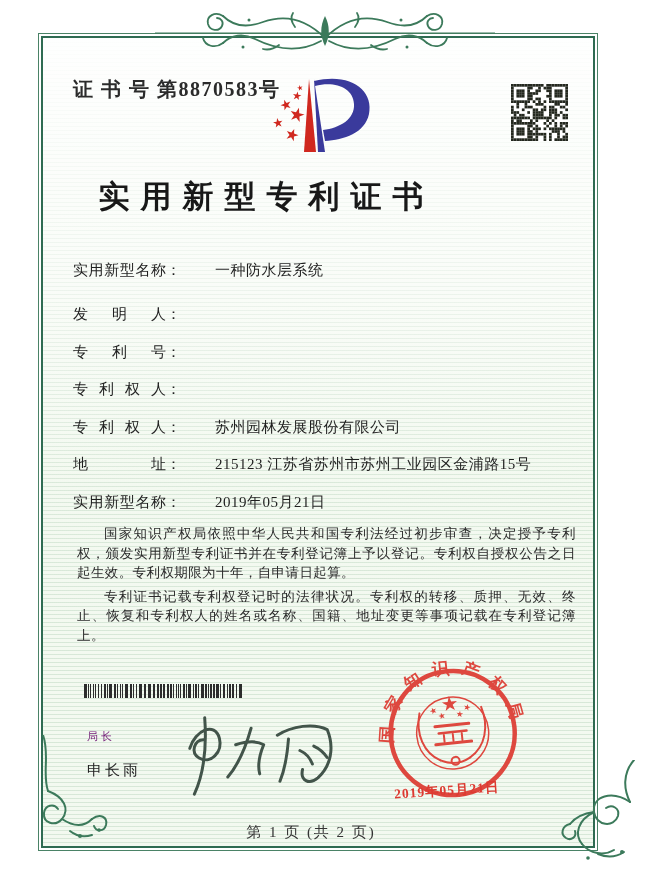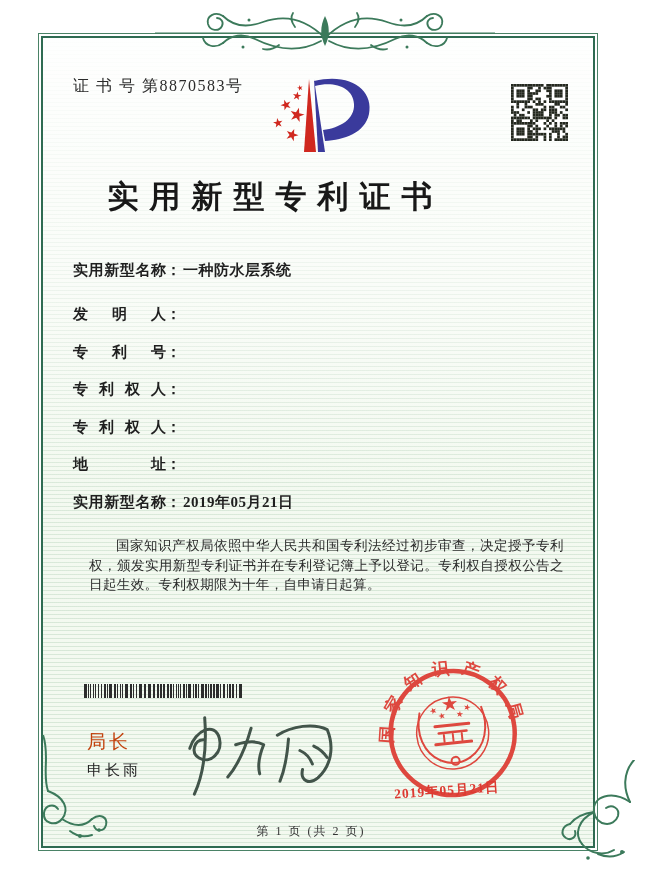--- a/index.html
+++ b/index.html
@@ -16,47 +16,47 @@
   }
   .frame-inner{
     position:absolute;left:2px;top:2px;right:2px;bottom:2px;
     border:2px solid #2f6b52;
     background:
       linear-gradient(180deg, rgba(255,255,255,0.95) 0%, rgba(255,255,255,0.55) 30%, rgba(244,250,241,0.1) 55%, rgba(236,245,232,0) 75%),
       repeating-linear-gradient(180deg, rgba(116,168,128,0.22) 0px, rgba(116,168,128,0.22) 1px, rgba(255,255,255,0) 1px, rgba(255,255,255,0) 4px),
       #f3f9f0;
   }
   
-  .cert-no{left:73px;top:76px;font-size:16px;letter-spacing:1.5px;color:#2b2b2b;}
+  .cert-no{left:73px;top:76px;font-size:20px;letter-spacing:1.5px;color:#2b2b2b;font-weight:bold;}
   .logo{left:262px;top:72px;width:122px;height:92px;}
   .qr{left:511px;top:84px;width:57px;height:57px;background:#fff;}
   .title{left:0;top:176px;width:522px;text-align:center;font-size:31px;
-    letter-spacing:11px;text-indent:11px;font-weight:600;color:#181818;padding-left:9px;}
+    letter-spacing:11px;text-indent:11px;font-weight:600;color:#181818;}
   
   .fields{left:73px;top:258px;width:500px;font-size:15px;color:#1f1f1f;}
-  .frow{display:flex;line-height:24px;margin-bottom:13.5px;white-space:nowrap;font-weight:bold;}
+  .frow{display:flex;line-height:24px;margin-bottom:13.5px;white-space:nowrap;}
   .frow.first{margin-bottom:20px;}
   .flabel{display:inline-block;width:93px;text-align:justify;text-align-last:justify;letter-spacing:0;}
   .fcolon{display:inline-block;width:17px;}
-  .fvalue{letter-spacing:0.5px;}
+  .fvalue{letter-spacing:0.5px;margin-left:32px;}
   .grant-left{display:flex;width:280px;}
   
   .bodytext{left:73px;top:520px;width:507px;font-size:13.5px;line-height:19.5px;
     color:#2a2a2a;letter-spacing:0.4px;text-align:justify;}
-  .bodytext p{margin:16px;text-indent:2em;}
+  .bodytext p{margin:4px;text-indent:2em;}
   
   .barcode{left:84px;top:684px;width:162px;height:14px;display:flex;align-items:stretch;}
   .barcode div{background:#2c2c2c;height:100%;}
-  .sig-title{left:87px;top:729px;font-size:19px;letter-spacing:3px;color:#c2410c;}
+  .sig-title{left:87px;top:729px;font-size:11px;letter-spacing:3px;color:#701a75;}
   .sig-name{left:87px;top:761px;font-size:15px;letter-spacing:3px;color:#222;}
   .sig-script{left:160px;top:704px;width:195px;height:100px;}
   .seal{left:377px;top:660px;width:152px;height:152px;opacity:0.92;transform:rotate(-6deg);}
   .seal-date{left:394px;top:781px;width:130px;font-size:13.5px;color:#dd3a31;
     letter-spacing:1px;transform:rotate(-4deg);font-weight:600;}
-  .footer{left:0;top:823px;width:622px;text-align:center;font-size:12px;letter-spacing:2px;color:#333;}
+  .footer{left:0;top:823px;width:622px;text-align:center;font-size:15px;letter-spacing:2px;color:#333;}
   .hidden-defs{position:absolute;width:0;height:0;overflow:hidden;}
   svg{display:block;}
 </style>
 </head>
 <body>
 
 <svg class="hidden-defs" aria-hidden="true">
   <defs>
     <path id="st" d="M0,-1 L0.225,-0.309 L0.951,-0.309 L0.363,0.118 L0.588,0.809 L0,0.382 L-0.588,0.809 L-0.363,0.118 L-0.951,-0.309 L-0.225,-0.309 Z"></path>
   </defs>
@@ -410,36 +410,39 @@
     <span class="flabel">专利号</span>
       <span class="fcolon">：</span>
   </div>
   <div class="frow">
     <span class="flabel">专利权人</span>
       <span class="fcolon">：</span>
   </div>
   <div class="frow">
     <span class="flabel">专利权人</span>
       <span class="fcolon">：</span>
+      <span class="fvalue">苏州园林发展股份有限公司</span>
   </div>
   <div class="frow">
     <span class="flabel">地址</span>
       <span class="fcolon">：</span>
+      <span class="fvalue">215123 江苏省苏州市苏州工业园区金浦路15号</span>
   </div>
   <div class="frow">
     <span class="grant-left">
       <span class="flabel">实用新型名称</span>
         <span class="fcolon">：</span>
         <span class="fvalue">2019年05月21日</span>
     </span>
   </div>
 </div>
 
 <div class="abs bodytext">
   <p>国家知识产权局依照中华人民共和国专利法经过初步审查，决定授予专利权，颁发实用新型专利证书并在专利登记簿上予以登记。专利权自授权公告之日起生效。专利权期限为十年，自申请日起算。</p>
+  <p>专利证书记载专利权登记时的法律状况。专利权的转移、质押、无效、终止、恢复和专利权人的姓名或名称、国籍、地址变更等事项记载在专利登记簿上。</p>
 </div>
 
 <div class="abs barcode" id="barcode">
     <div style="width: 3px; margin-right: 1px;"></div>
     <div style="width: 1px; margin-right: 1px;"></div>
     <div style="width: 1px; margin-right: 2px;"></div>
     <div style="width: 1px; margin-right: 1px;"></div>
     <div style="width: 1px; margin-right: 2px;"></div>
     <div style="width: 1px; margin-right: 2px;"></div>
     <div style="width: 1px; margin-right: 2px;"></div>

